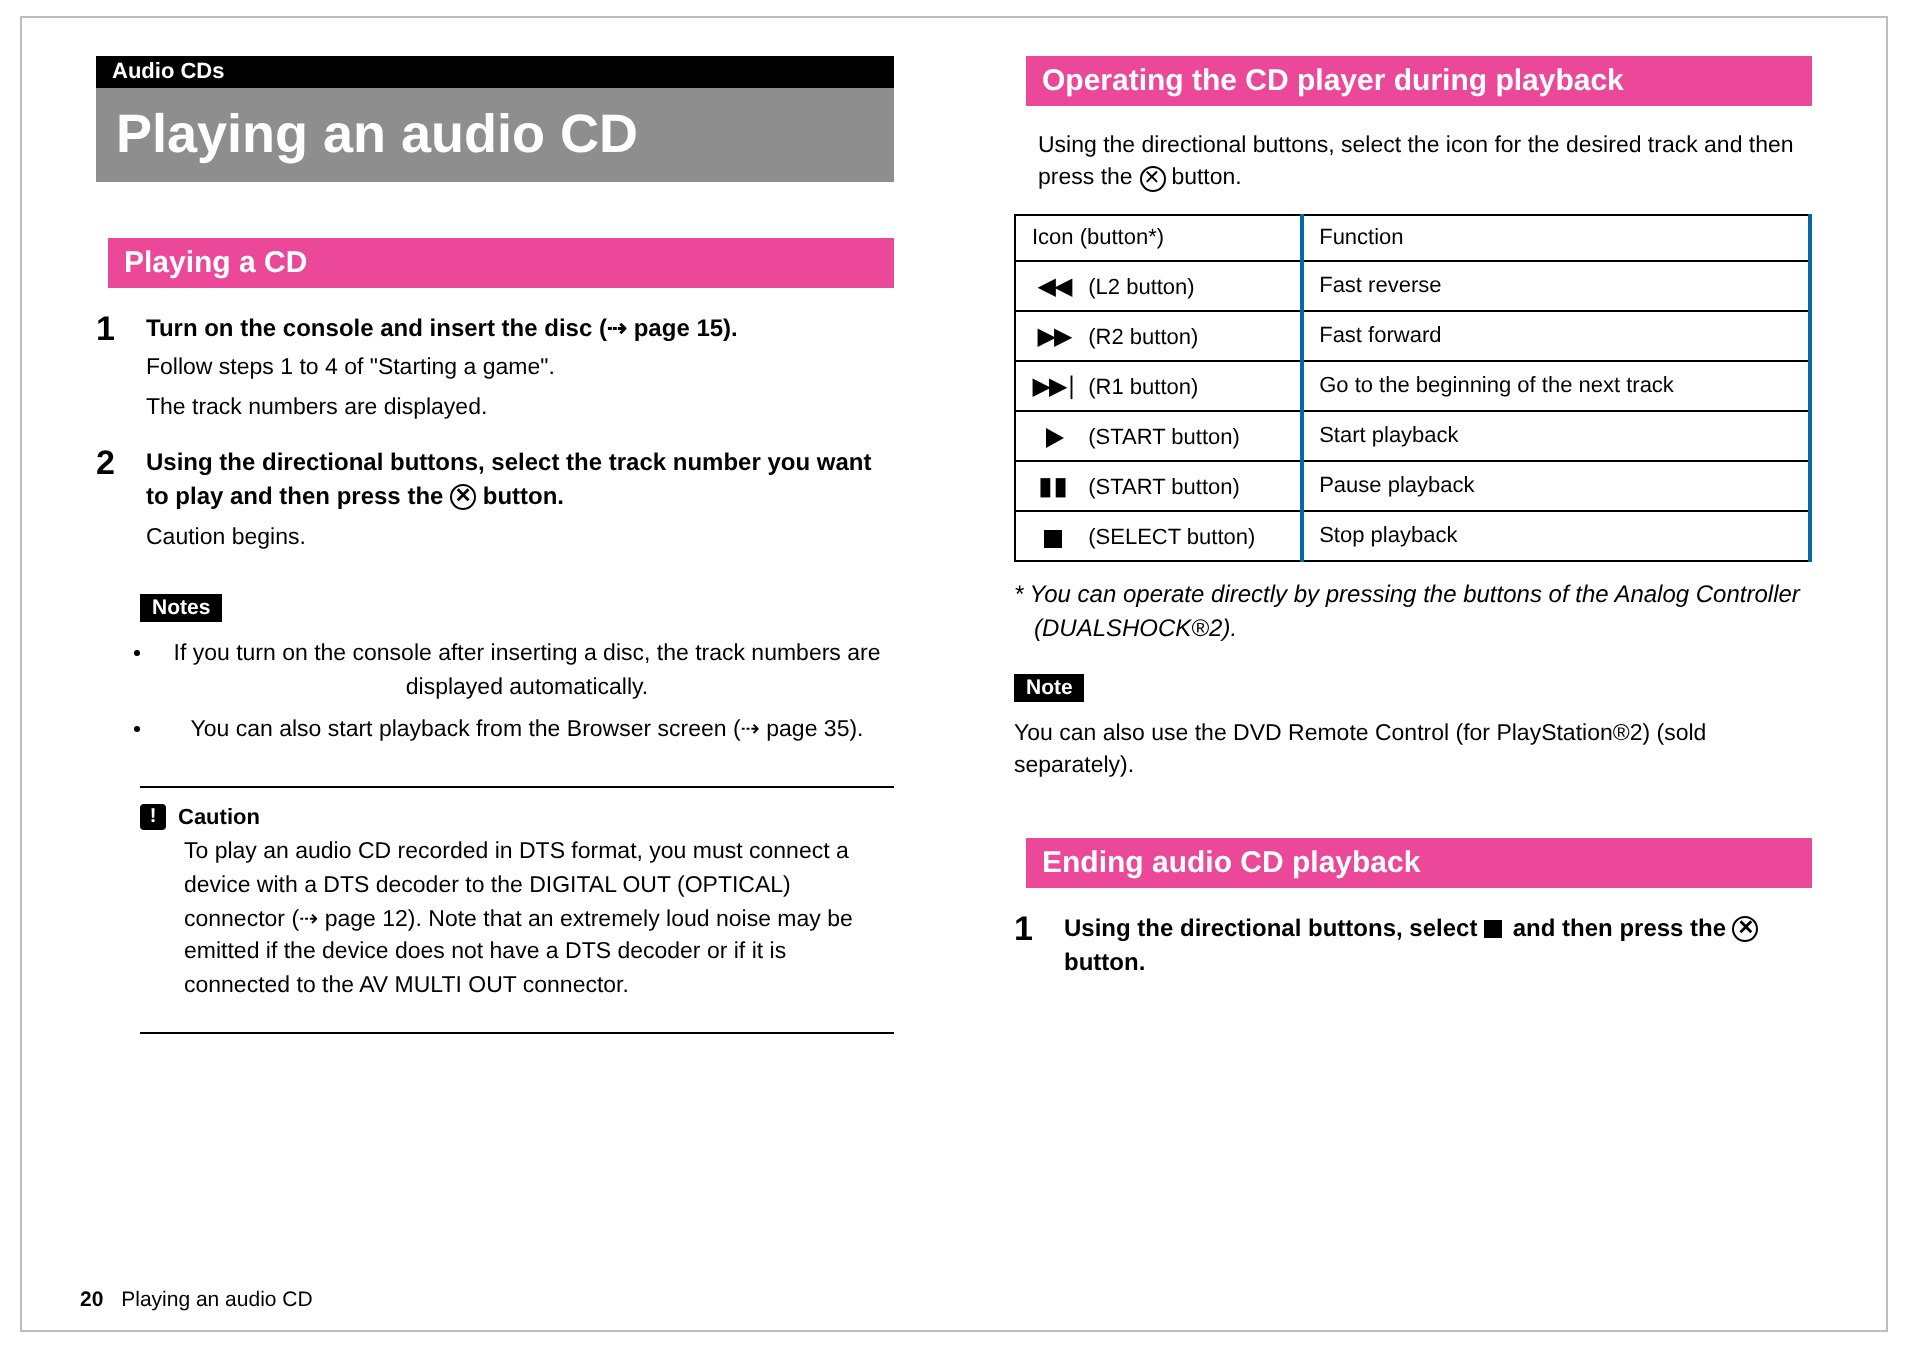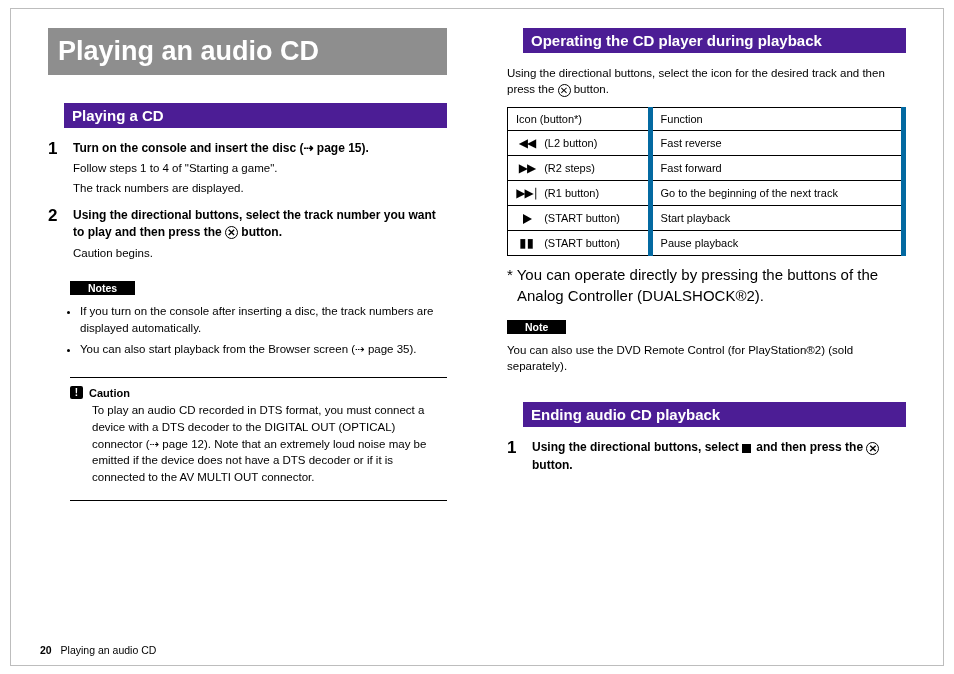--- a/index.html
+++ b/index.html
@@ -30,26 +30,26 @@
   }
   .main-title {
     background: #8e8e8e;
     color: #fff;
     font-weight: bold;
     font-size: 27px;
     padding: 8px 10px;
     margin: 0;
   }
   .section-bar {
-    background: #4c1d95;
+    background: #ec4899;
     color: #fff;
     font-weight: bold;
     font-size: 15px;
     padding: 4px 8px;
-    margin: 28px 0 12px 16px;
+    margin: 28px 0 12px 6px;
   }
   .section-bar.first-right { margin-top: 0; }
   .step {
     display: flex;
     gap: 8px;
     margin: 10px 0;
     line-height: 1.45;
   }
   .step-num {
     font-weight: bold;
@@ -60,51 +60,51 @@
   }
   .step-body { padding-left: 1px; }
   .step-head { font-weight: bold; font-size: 12px; }
   .step-text { margin-top: 3px; }
   .notes-label {
     display: inline-block;
     background: #000;
     color: #fff;
     font-weight: bold;
     font-size: 10.5px;
-    padding: 1px 18px;
+    padding: 1px 6px;
     margin: 10px 0 4px 22px;
   }
   .notes-label.noindent { margin-left: 0; }
-  .bullets { margin: 2px 0 0 22px; padding: 0 0 0 10px; }
+  .bullets { margin: 2px 0 0 22px; padding: 0 0 0 10px; text-align: center; }
   .bullets li { margin: 4px 0; line-height: 1.45; }
   .hr { border: 0; border-top: 1px solid #000; margin: 20px 0 8px 22px; }
   .caution {
     margin-left: 22px;
     padding-bottom: 14px;
     border-bottom: 1px solid #000;
   }
   .caution-head { font-weight: bold; font-size: 11px; margin-bottom: 3px; display: flex; align-items: center; gap: 6px;}
   .caution-body { padding-left: 22px; line-height: 1.45; }
-  .intro { margin: 8px 0 10px 0; line-height: 1.4; }
+  .intro { margin: 8px 0 10px 12px; line-height: 1.4; }
   table.icon-table {
     width: 100%;
     border-collapse: collapse;
     border: 1.5px solid #000;
     font-size: 11px;
   }
   table.icon-table th, table.icon-table td {
     border-left: 1px solid #000;
-    border-right: 5px solid #0369a1;
+    border-right: 2px solid #0369a1;
     padding: 5px 8px;
     text-align: left;
     font-weight: normal;
   }
   table.icon-table tr { border-bottom: 1px solid #000; }
   table.icon-table th { font-weight: normal; }
-  .footnote { font-size: 15px; margin: 8px 0 0 0; line-height: 1.4; padding-left: 10px; text-indent: -10px;}
+  .footnote { font-size: 12px; margin: 8px 0 0 0; line-height: 1.4; padding-left: 10px; text-indent: -10px; font-style: italic;}
   .note-body { margin: 4px 0 0 0; line-height: 1.4; }
   .page-footer {
     position: absolute;
     bottom: 18px;
     left: 40px;
     font-size: 10.5px;
   }
   .page-footer .pn { font-weight: bold; margin-right: 6px; }
   .frame {
     position: absolute;
@@ -127,20 +127,21 @@
     font-size:10px; text-align:center; line-height:13px; border-radius:2px; font-weight:bold;
   }
 </style>
 </head>
 <body>
 <div class="frame"></div>
 
 <div class="page">
 
   <div class="col">
+    <div class="category-bar">Audio CDs</div>
     <h1 class="main-title">Playing an audio CD</h1>
 
     <div class="section-bar">Playing a CD</div>
 
     <div class="step">
       <div class="step-num">1</div>
       <div class="step-body">
         <div class="step-head">Turn on the console and insert the disc (⇢ page 15).</div>
         <div class="step-text">Follow steps 1 to 4 of "Starting a game".</div>
         <div class="step-text">The track numbers are displayed.</div>
@@ -183,34 +184,38 @@
       <tbody>
           <tr>
         <th style="width:36%">Icon   (button*)</th>
         <th>Function</th>
       </tr>
       <tr>
         <td class="icon-cell"><span class="glyph">◀◀</span>&nbsp;&nbsp;<span>(L2 button)</span></td>
         <td>Fast reverse</td>
       </tr>
       <tr>
-        <td class="icon-cell"><span class="glyph">▶▶</span>&nbsp;&nbsp;<span>(R2 steps)</span></td>
+        <td class="icon-cell"><span class="glyph">▶▶</span>&nbsp;&nbsp;<span>(R2 button)</span></td>
         <td>Fast forward</td>
       </tr>
       <tr>
         <td class="icon-cell"><span class="glyph">▶▶∣</span>&nbsp;&nbsp;<span>(R1 button)</span></td>
         <td>Go to the beginning of the next track</td>
       </tr>
       <tr>
         <td class="icon-cell"><span class="glyph"><span class="tri"></span></span>&nbsp;&nbsp;<span>(START button)</span></td>
         <td>Start playback</td>
       </tr>
       <tr>
         <td class="icon-cell"><span class="glyph"><span class="pause">▮▮</span></span>&nbsp;&nbsp;<span>(START button)</span></td>
         <td>Pause playback</td>
+      </tr>
+      <tr>
+        <td class="icon-cell"><span class="glyph"><span class="sq"></span></span>&nbsp;&nbsp;<span>(SELECT button)</span></td>
+        <td>Stop playback</td>
       </tr>
     </tbody>
       </table>
 
     <div class="footnote">*  You can operate directly by pressing the buttons of the Analog Controller (DUALSHOCK®2).</div>
 
     <div class="notes-label noindent" style="margin-top:14px">Note</div>
     <div class="note-body">You can also use the DVD Remote Control (for PlayStation®2) (sold separately).</div>
 
     <div class="section-bar">Ending audio CD playback</div>

